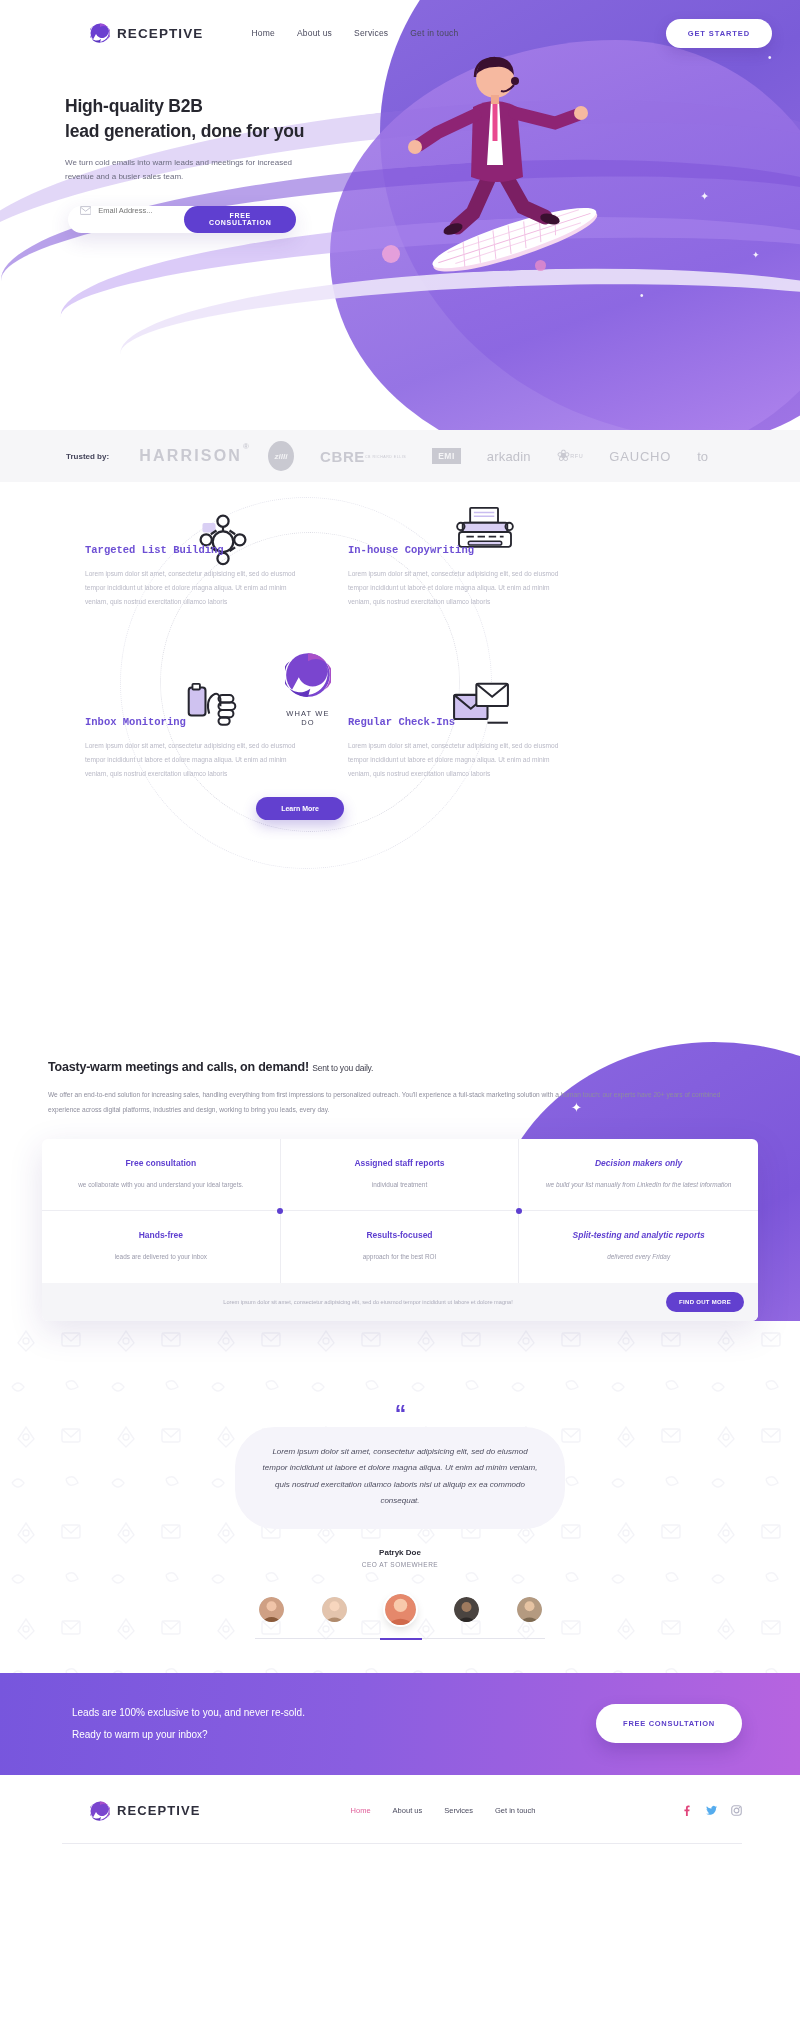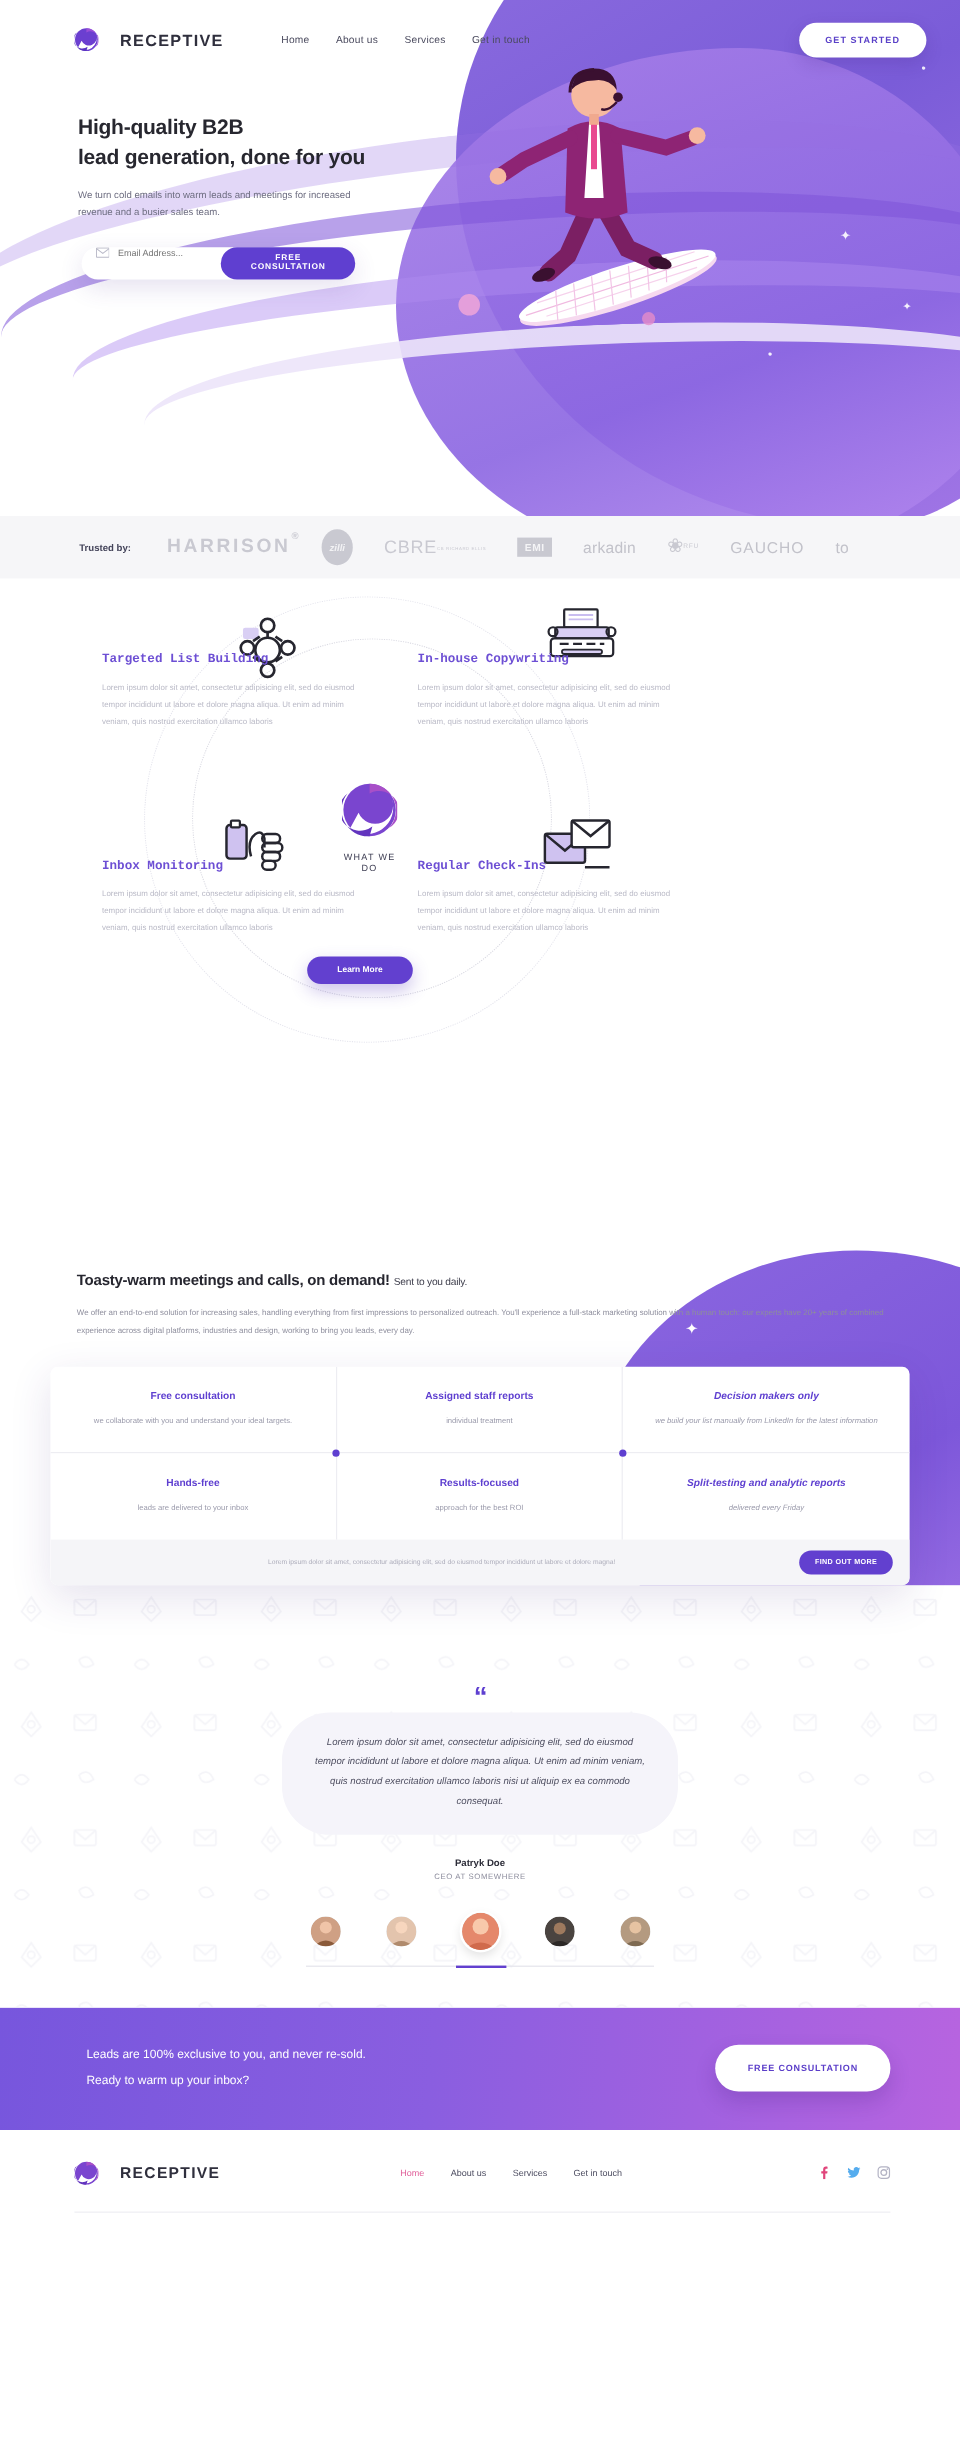--- a/index.html
+++ b/index.html
@@ -72,21 +72,21 @@
   .dot-pink2 { left: 535px; top: 260px; width: 11px; height: 11px; background:#e58cc9; opacity:.8;}
   .sparkle { position:absolute; color:#fff; font-size:10px; opacity:.9; }
 
   
   .nav {
     position: relative; z-index: 5;
     display: flex; align-items: center;
     padding: 14px 28px 0 62px;
     height: 52px;
   }
-  .brand { display: flex; align-items: center; gap: 18px; }
+  .brand { display: flex; align-items: center; gap: 7px; margin-left: 28px; }
   .brand-mark { width: 20px; height: 20px; }
   .brand-name {
     font-size: 13.5px; font-weight: 700; letter-spacing: 1.1px; color: #2f2f3d;
   }
   .nav-links { display: flex; gap: 22px; margin-left: 48px; }
   .nav-links a {
     font-size: 8.5px; color: #4a4a5e; text-decoration: none; letter-spacing: .2px;
   }
   .nav-cta {
     margin-left: auto;
@@ -141,21 +141,21 @@
     gap: 0px;
     overflow: hidden;
   }
   .trusted-label { font-size: 8px; font-weight: 700; color: #44445a; margin-right: 30px; white-space: nowrap;}
   .logo-item { color: #c2c2ca; display:flex; align-items:center; margin-right: 26px; white-space: nowrap;}
   .lg-harrison { font-size: 16px; font-weight: 700; letter-spacing: 2.2px; color:#c9c9d1; position: relative;}
   .lg-harrison sup { font-size: 8px; position: absolute; top: -5px; right: -9px; }
   .lg-zill { width: 26px; height: 30px; border-radius: 50%; background:#c9c9d1; color:#f2f2f4;
             display:flex; align-items:center; justify-content:center; font-size:8px; font-weight:700; font-style: italic;}
   .lg-cbre { text-align:center; }
-  .lg-cbre .big { font-size: 15px; font-weight: 400; letter-spacing: .6px; color:#c9c9d1; }
+  .lg-cbre .big { font-size: 15px; font-weight: 700; letter-spacing: .6px; color:#c9c9d1; }
   .lg-cbre .small { font-size: 3.6px; letter-spacing: .5px; color:#c9c9d1; margin-top:1px;}
   .lg-emi { background:#c9c9d1; color:#f4f4f6; font-size:8.5px; font-weight:800; padding: 3px 6px; letter-spacing:.5px;}
   .lg-ark { font-size: 13px; color:#c2c2ca; letter-spacing:.2px; }
   .lg-rfu { text-align:center; color:#c9c9d1;}
   .lg-rfu .rose { font-size: 16px; line-height: 14px;}
   .lg-rfu .txt { font-size: 5.5px; letter-spacing: .6px; }
   .lg-gaucho { font-size: 13px; letter-spacing: .8px; color:#c2c2ca;}
   .lg-cut { font-size: 13px; color:#c2c2ca;}
 
   
@@ -197,21 +197,21 @@
 
   
   .toasty { position: relative; padding: 0 0 0 0; background:#fff; }
   .toasty-blob {
     position:absolute; right: -120px; top: 0px;
     width: 430px; height: 340px;
     background: linear-gradient(150deg,#8b67e0 0%, #7d57da 55%, #a87ae8 100%);
     border-radius: 52% 48% 45% 55% / 58% 45% 55% 42%;
   }
   .toasty-sparkle { position:absolute; color:#fff; }
-  .toasty-inner { position:relative; z-index: 3; padding: 18px 48px 0 48px; margin-left: 16px; }
+  .toasty-inner { position:relative; z-index: 3; padding: 18px 48px 0 48px; }
   .toasty-h {
     font-size: 12.5px; font-weight: 700; color:#26262f; letter-spacing:-.2px;
   }
   .toasty-h .sm { font-size: 8.5px; font-weight: 400; color:#3e3e4c; }
   .toasty-p {
     margin-top: 14px; font-size: 6.6px; line-height: 2.2; color:#8e8e9d; width: 688px;
   }
 
   .card {
     position: relative; z-index: 3;

